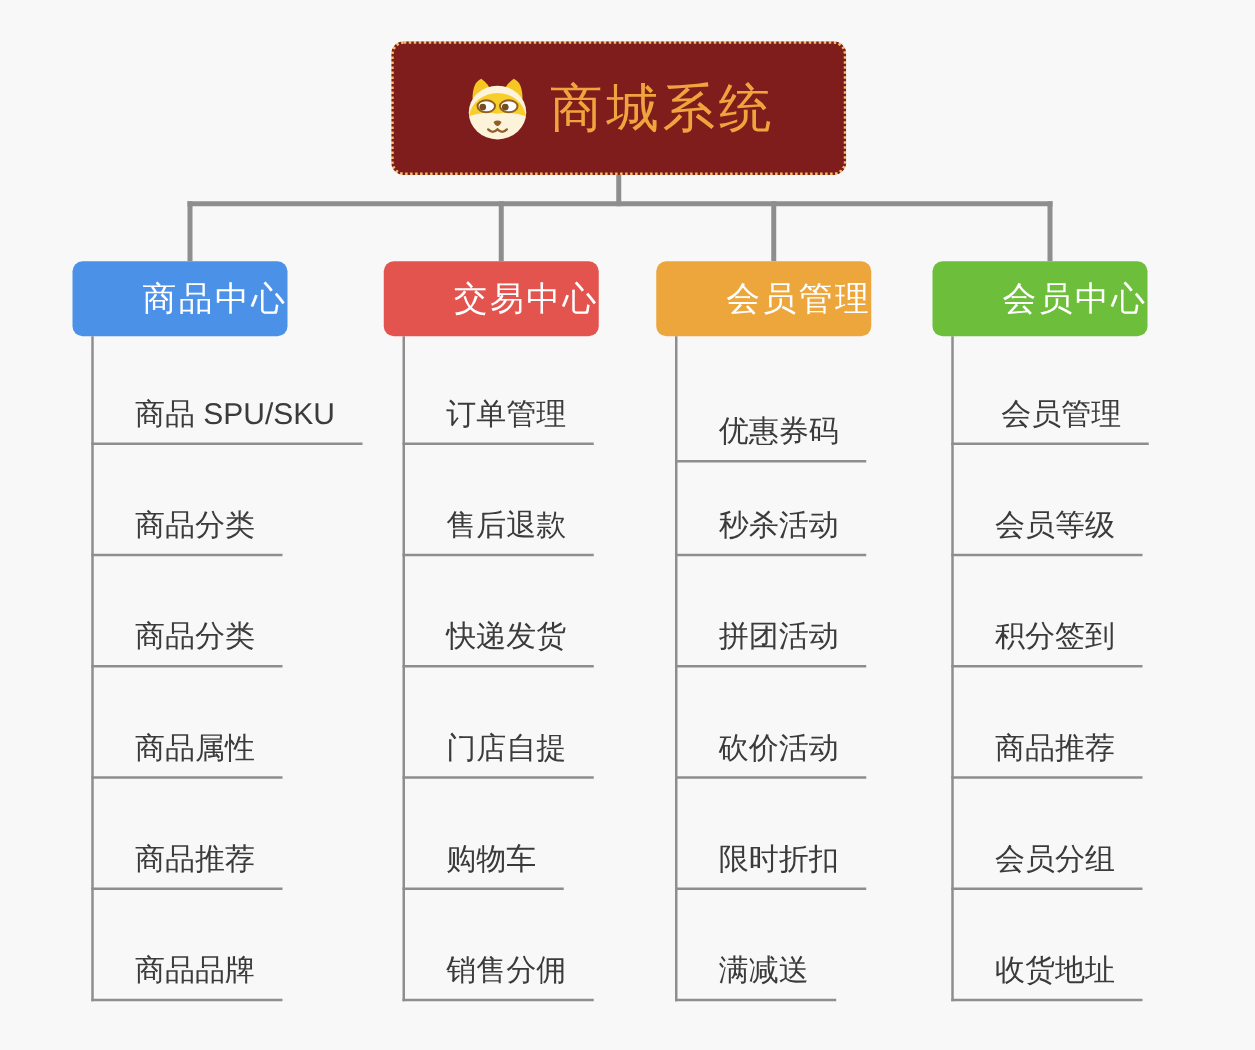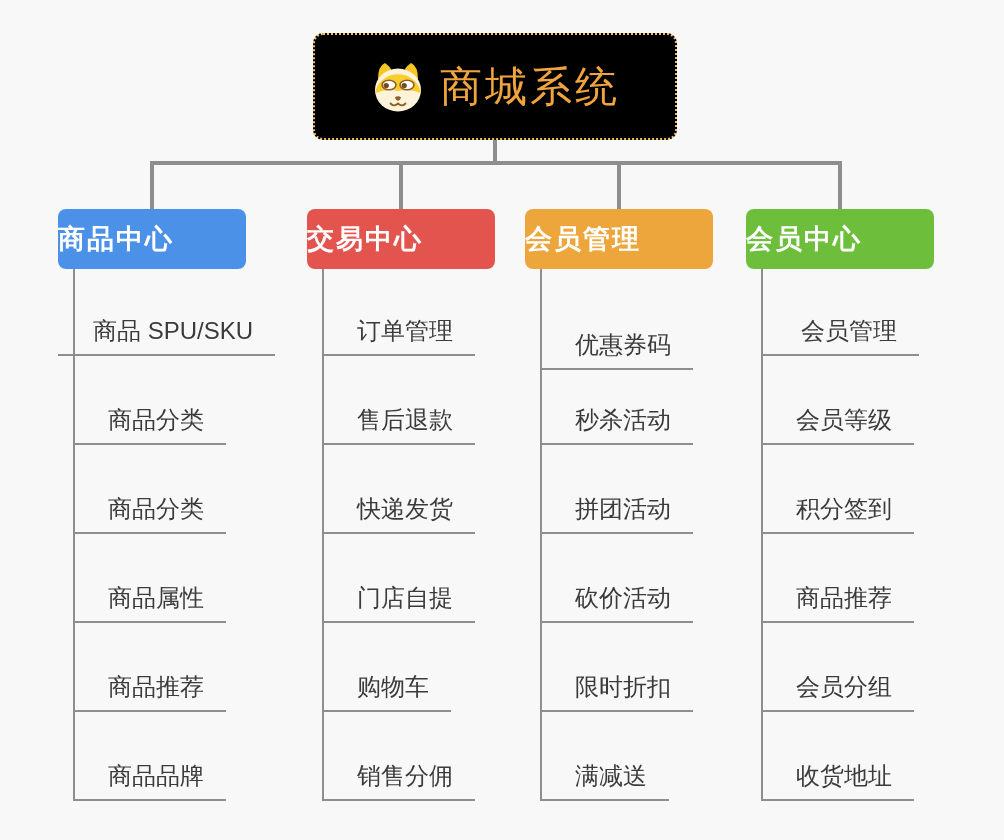--- a/index.html
+++ b/index.html
@@ -13,21 +13,21 @@
     width: 1004px;
     height: 840px;
     background: #F8F8F8;
     overflow: hidden;
   }
   
   .root-node {
     position: absolute;
     left: 313px; top: 33px;
     width: 364px; height: 107px;
-    background: #000000;
+    background: #7f1d1d;
     border: 2px dotted var(--rootBorder, #F3BC66);
     border-radius: 10px;
     box-sizing: border-box;
     display: flex;
     align-items: center;
     justify-content: center;
     gap: 14px;
   }
   .root-title {
     font-size: 42px;
@@ -37,28 +37,27 @@
   }
   .root-icon { display: flex; align-items: center; }
   
   .line {
     position: absolute;
     background: var(--lineColor, #8E8E8E);
   }
   
   .branch-box {
     position: absolute;
-    width: 188px;
+    width: 172px;
     height: 60px;
     border-radius: 8px;
     display: flex;
     align-items: center;
-    justify-content: flex-start;
+    justify-content: flex-end;
     cursor: pointer;
-    font-weight: bold;
   }
   .branch-label {
     color: #FFFFFF;
     font-size: 27px;
     letter-spacing: 2px;
     white-space: nowrap;
   }
   
   .child-node {
     position: absolute;
@@ -116,21 +115,21 @@
       <div class="line" style="left: 399px; top: 161px; width: 4px; height: 48px;"></div>
       <div class="line" style="left: 617px; top: 161px; width: 4px; height: 48px;"></div>
       <div class="line" style="left: 838px; top: 161px; width: 4px; height: 48px;"></div>
     </div>
 
   <div id="branches">
       <div class="branch-box" style="left: 58px; top: 209px; background: rgb(75, 145, 232);">
         <span class="branch-label">商品中心</span>
       </div>
       <div class="spine" style="left: 73px; top: 269px; height: 532px;"></div>
-      <div class="child-node" style="left: 58px; top: 302px;">商品 SPU/SKU</div>
+      <div class="child-node" style="left: 73px; top: 302px;">商品 SPU/SKU</div>
       <div class="child-node" style="left: 73px; top: 391px;">商品分类</div>
       <div class="child-node" style="left: 73px; top: 480px;">商品分类</div>
       <div class="child-node" style="left: 73px; top: 569px;">商品属性</div>
       <div class="child-node" style="left: 73px; top: 658px;">商品推荐</div>
       <div class="child-node" style="left: 73px; top: 747px;">商品品牌</div>
       <div class="branch-box" style="left: 307px; top: 209px; background: rgb(228, 84, 79);">
         <span class="branch-label">交易中心</span>
       </div>
       <div class="spine" style="left: 322px; top: 269px; height: 532px;"></div>
       <div class="child-node" style="left: 322px; top: 302px;">订单管理</div>

